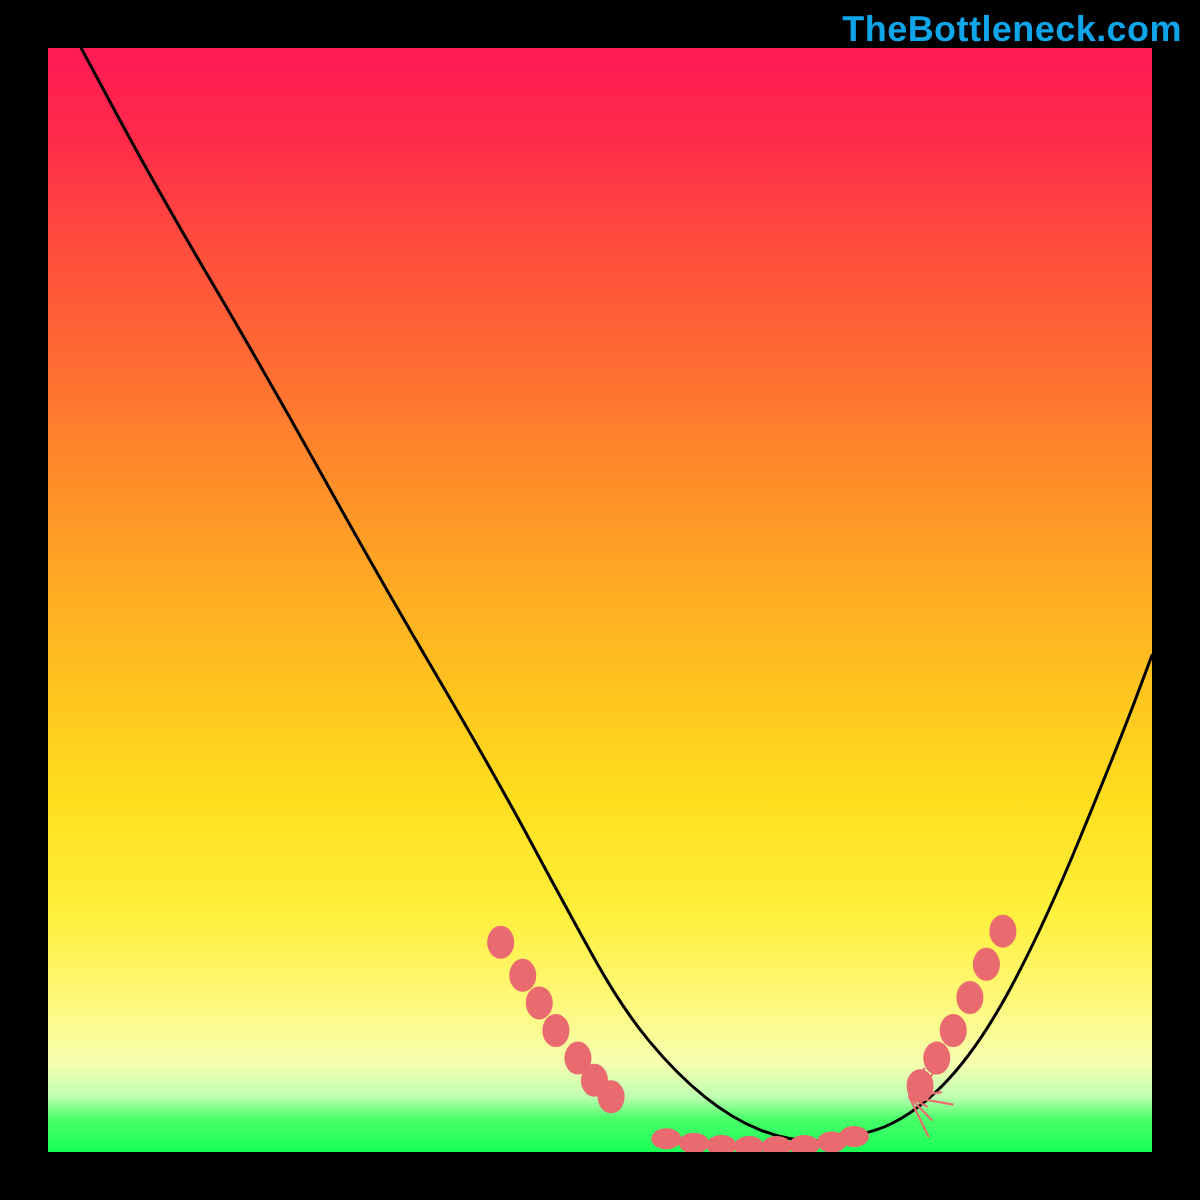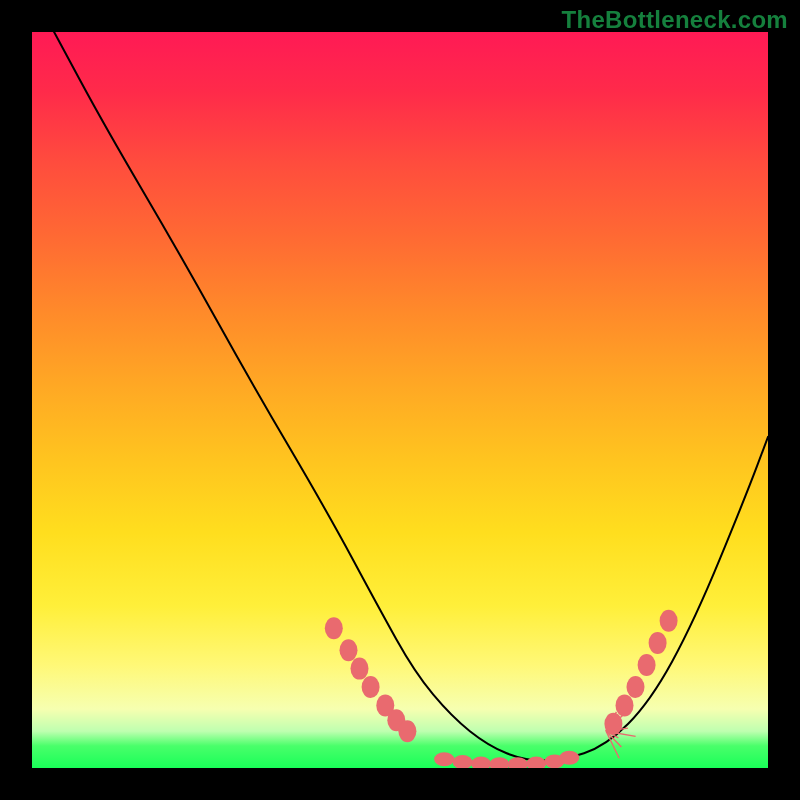--- a/index.html
+++ b/index.html
@@ -43,21 +43,21 @@
       #f6ffb0 92%,
       #bfffb0 95%,
       #49ff6a 97%,
       #19ff58 100%
     );
   }
   .watermark {
     position: absolute;
     top: 6px;
     right: 12px;
-    color: #15803d;
+    color: #0ea5e9;
     font-size: 24px;
     font-weight: 600;
     letter-spacing: 0.3px;
     user-select: none;
   }
   
   svg.curve {
     position: absolute;
     inset: 0;
   }

